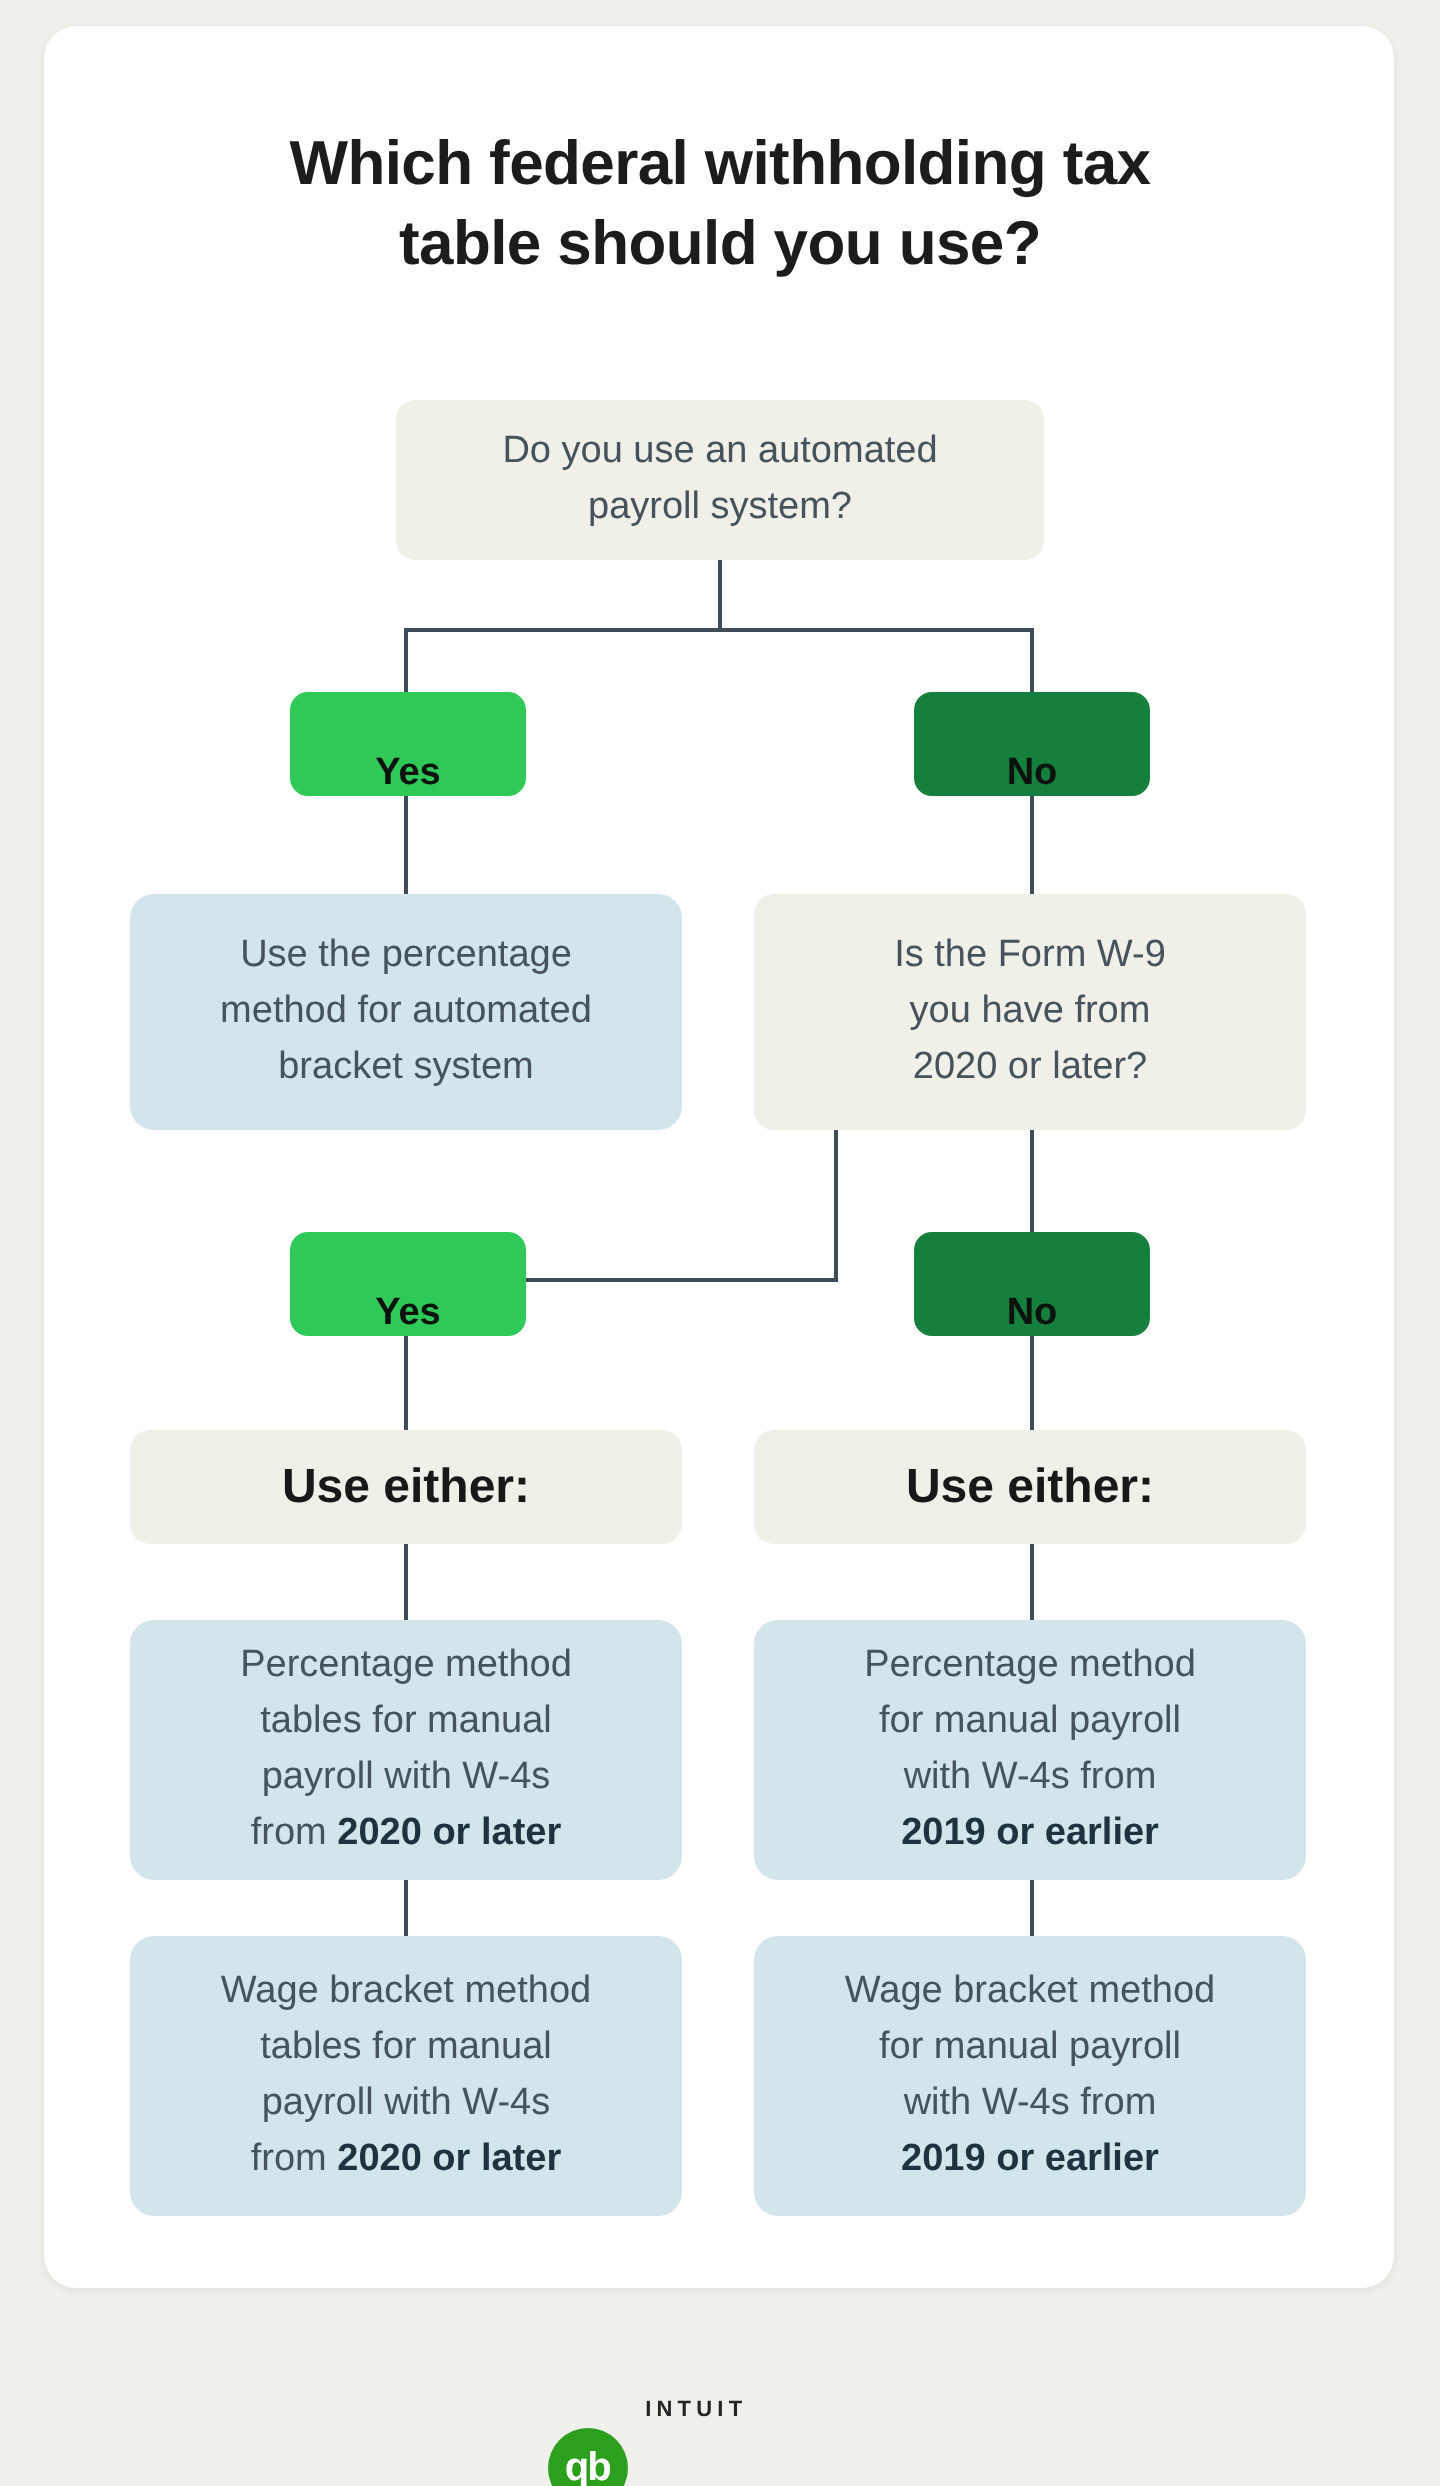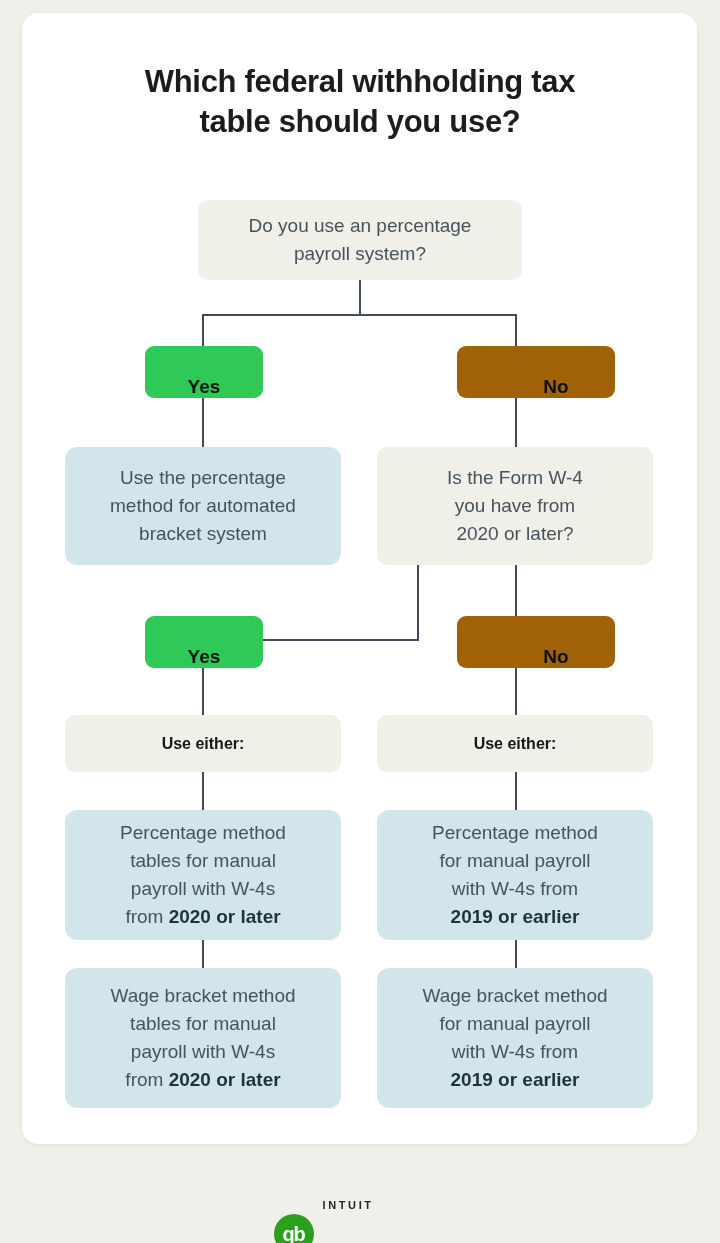--- a/index.html
+++ b/index.html
@@ -44,32 +44,32 @@
     background: #d2e5ea;
     color: #47535c;
     font-size: 19px; line-height: 28px;
     border-radius: 12px;
   }
   .bluebox b, .graybox b { color: #1d3440; font-weight: bold; }
   .use-either {
     background: #f0efe8;
     color: #181818;
     font-weight: bold;
-    font-size: 16px;
+    font-size: 24px;
   }
   .badge {
     position: absolute;
     display: flex; align-items: flex-end; justify-content: center;
     width: 118px; height: 52px;
     border-radius: 9px;
     font-size: 19px; font-weight: bold;
     color: #0c120e;
   }
   .badge-yes { background: #2fc958; }
-  .badge-no  { background: #a16207; padding-left: 40px; }
+  .badge-no  { background: #15803d; }
   .vline, .hline { position: absolute; background: #3f4c59; }
   .vline { width: 2px; }
   .hline { height: 2px; }
   .logo {
     position: absolute;
     left: 0; top: 1176px; width: 720px;
     display: flex; align-items: center; justify-content: center;
     gap: 9px;
     margin-top: 23px;
   }
@@ -116,38 +116,38 @@
   <div class="hline" style="left:263px; top:639px; width:156px;"></div>
   <div class="vline" style="left:515px; top:565px; height:51px;"></div>
   <div class="vline" style="left:202px; top:668px; height:47px;"></div>
   <div class="vline" style="left:515px; top:668px; height:47px;"></div>
   <div class="vline" style="left:202px; top:772px; height:38px;"></div>
   <div class="vline" style="left:515px; top:772px; height:38px;"></div>
   <div class="vline" style="left:202px; top:940px; height:28px;"></div>
   <div class="vline" style="left:515px; top:940px; height:28px;"></div>
 
   <div class="node graybox" style="left:198px; top:200px; width:324px; height:80px;">
-    <span>Do you use an percentage
+    <span>Do you use an automated
 payroll system?</span>
   </div>
 
   <div class="badge badge-yes" style="left:145px; top:346px;">
     <span>Yes</span>
   </div>
   <div class="badge badge-no" style="left:457px; top:346px;">
     <span>No</span>
   </div>
 
   <div class="node bluebox" style="left:65px; top:447px; width:276px; height:118px;">
     <span>Use the percentage
 method for automated
 bracket system</span>
   </div>
   <div class="node graybox" style="left:377px; top:447px; width:276px; height:118px;">
-    <span>Is the Form W-4
+    <span>Is the Form W-9
 you have from
 2020 or later?</span>
   </div>
 
   <div class="badge badge-yes" style="left:145px; top:616px;">
     <span>Yes</span>
   </div>
   <div class="badge badge-no" style="left:457px; top:616px;">
     <span>No</span>
   </div>

